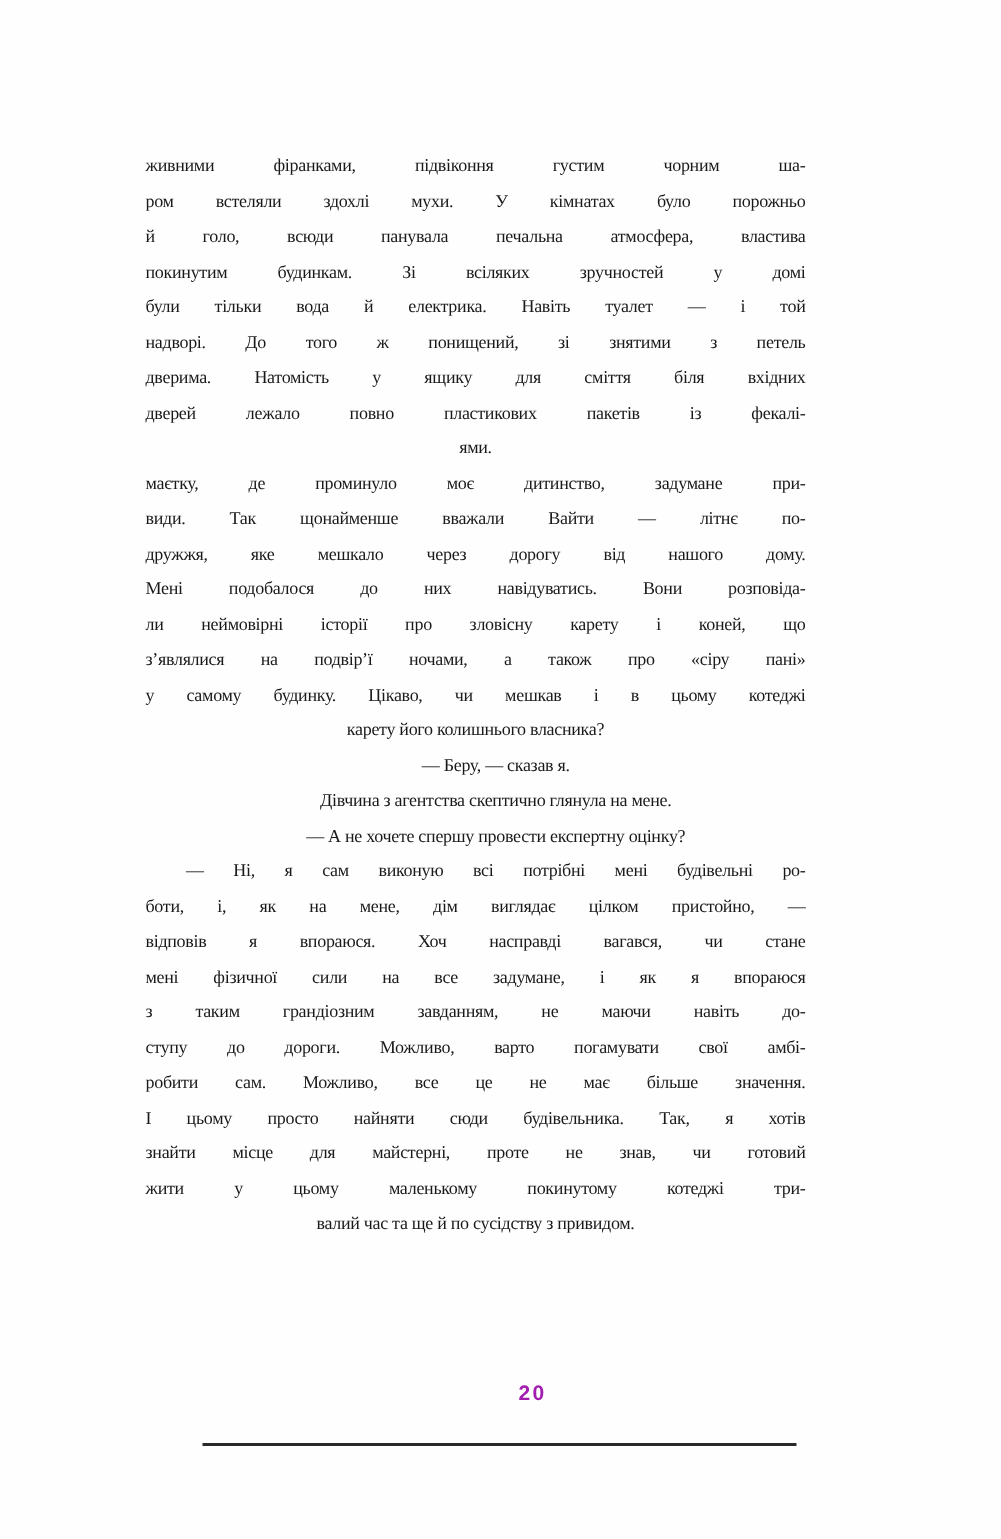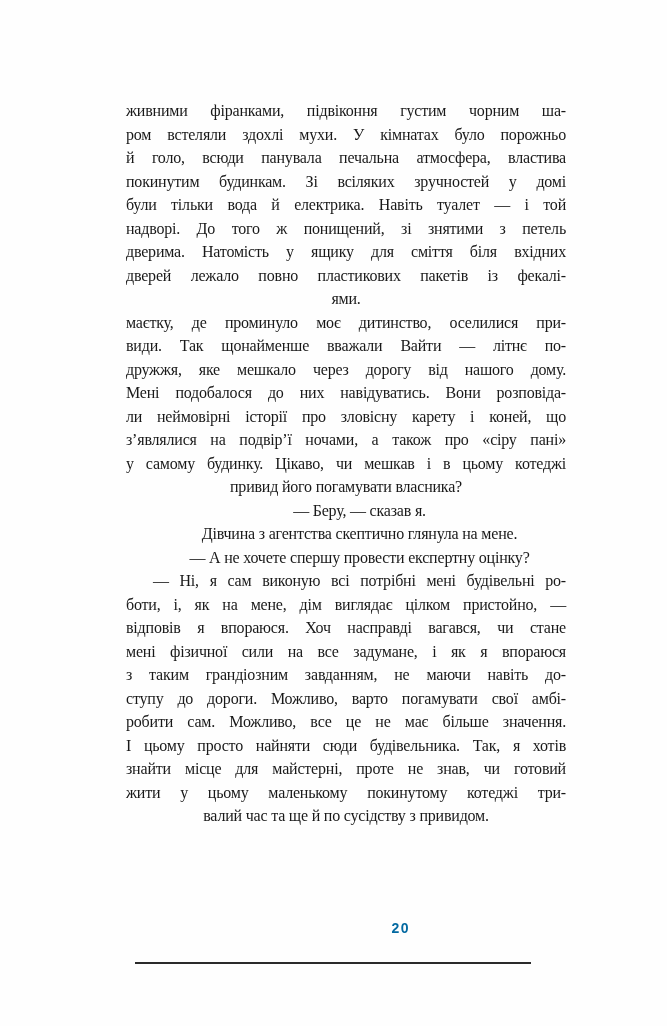--- a/index.html
+++ b/index.html
@@ -11,24 +11,24 @@
     position: relative;
     width: 667px;
     height: 1026px;
     background: #fefefe;
     overflow: hidden;
     font-family: "Liberation Serif", "DejaVu Serif", serif;
     color: #191919;
   }
   .text-block {
     position: absolute;
-    left: 126px;
+    left: 97px;
     top: 99px;
     width: 440px;
-    font-size: 16px;
+    font-size: 12px;
     line-height: 23.5px;
     letter-spacing: -0.2px;
   }
   .para {
     margin: 0;
     padding: 0;
   }
   .line {
     white-space: normal;
   }
@@ -40,26 +40,26 @@
     text-align: center;
   }
   .line.indent {
     padding-left: 27px;
   }
   .page-number {
     position: absolute;
     left: 300px;
     top: 920px;
     width: 110px;
-    text-align: right;
+    text-align: center;
     font-family: "Liberation Sans", "DejaVu Sans", sans-serif;
     font-size: 14px;
     font-weight: 700;
     letter-spacing: 1.5px;
-    color: #0369a1;
+    color: #a21caf;
   }
   .footer-rule {
     position: absolute;
     left: 135px;
     top: 962px;
     width: 396px;
     height: 2px;
     background: #2a2a2a;
   }
 </style>
@@ -73,28 +73,28 @@
         <div class="line justified">ром встеляли здохлі мухи. У кімнатах було порожньо</div>
         <div class="line justified">й голо, всюди панувала печальна атмосфера, властива</div>
         <div class="line justified">покинутим будинкам. Зі всіляких зручностей у домі</div>
         <div class="line justified">були тільки вода й електрика. Навіть туалет — і той</div>
         <div class="line justified">надворі. До того ж понищений, зі знятими з петель</div>
         <div class="line justified">дверима. Натомість у ящику для сміття біля вхідних</div>
         <div class="line justified">дверей лежало повно пластикових пакетів із фекалі-</div>
         <div class="line last">ями.</div>
       </div>
       <div class="para">
-        <div class="line justified">маєтку, де проминуло моє дитинство, оселилися при-</div>
+        <div class="line justified">маєтку, де проминуло моє дитинство, задумане при-</div>
         <div class="line justified">види. Так щонайменше вважали Вайти — літнє по-</div>
         <div class="line justified">дружжя, яке мешкало через дорогу від нашого дому.</div>
         <div class="line justified">Мені подобалося до них навідуватись. Вони розповіда-</div>
         <div class="line justified">ли неймовірні історії про зловісну карету і коней, що</div>
         <div class="line justified">з’являлися на подвір’ї ночами, а також про «сіру пані»</div>
         <div class="line justified">у самому будинку. Цікаво, чи мешкав і в цьому котеджі</div>
-        <div class="line last">привид його погамувати власника?</div>
+        <div class="line last">карету його колишнього власника?</div>
       </div>
       <div class="para">
         <div class="line last indent">— Беру, — сказав я.</div>
       </div>
       <div class="para">
         <div class="line last indent">Дівчина з агентства скептично глянула на мене.</div>
       </div>
       <div class="para">
         <div class="line last indent">— А не хочете спершу провести експертну оцінку?</div>
       </div>

